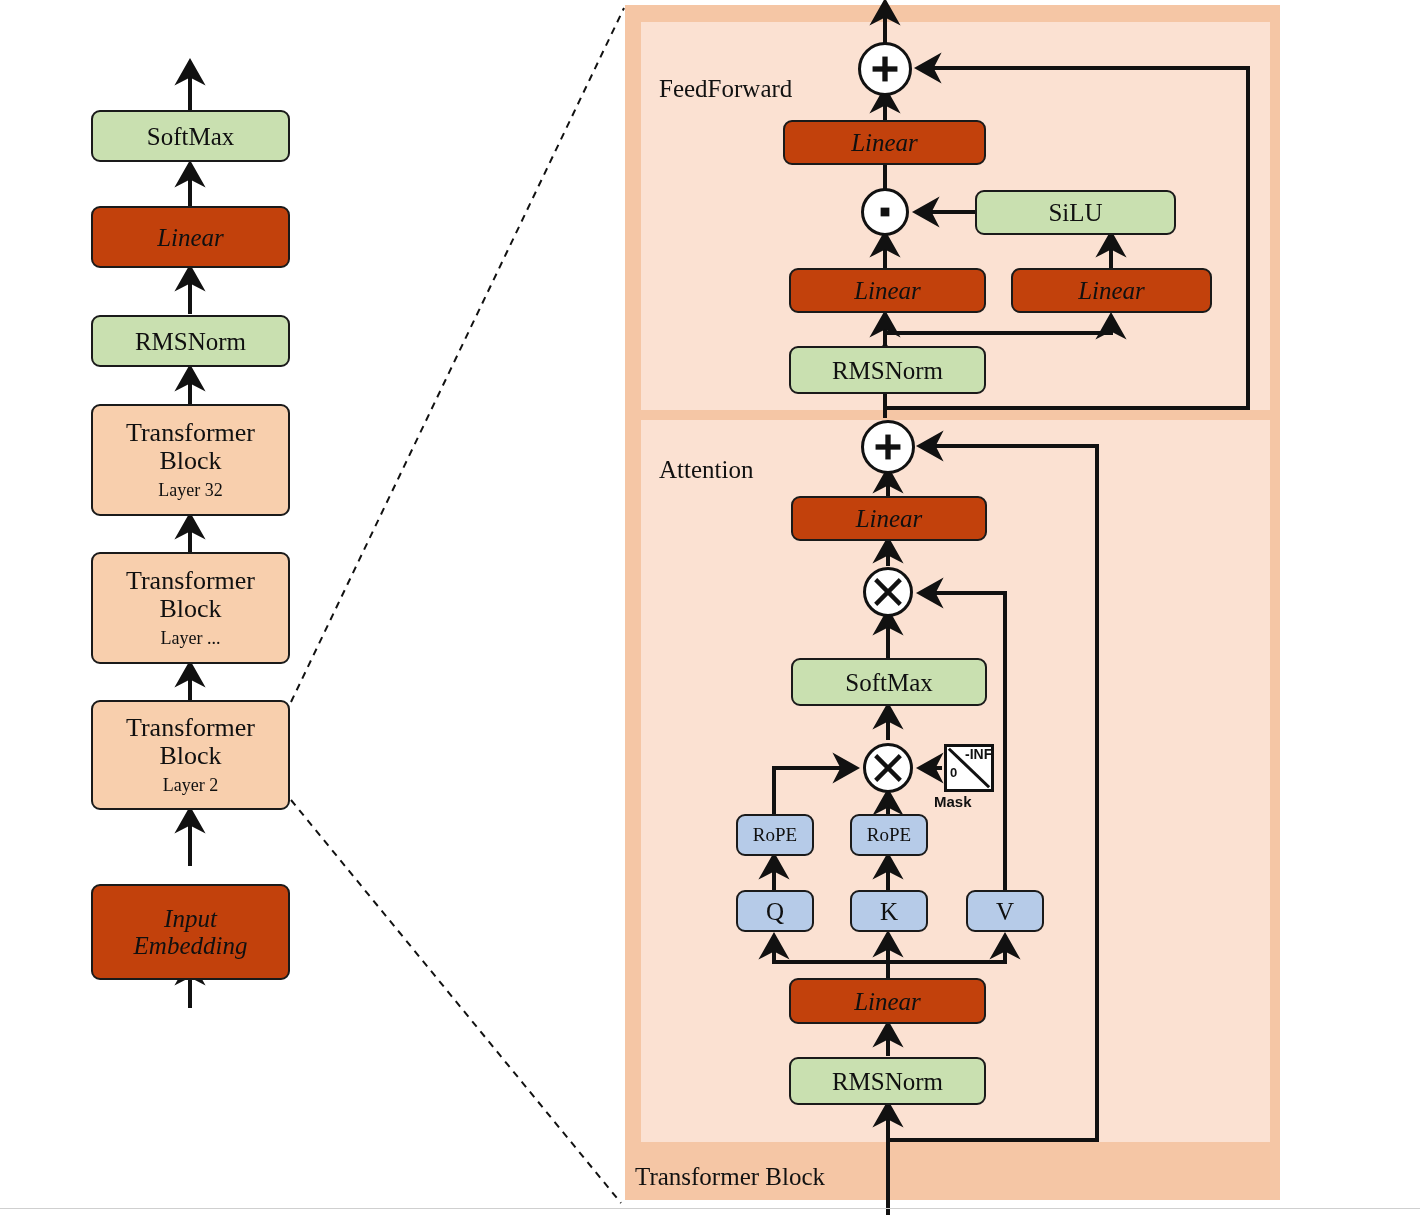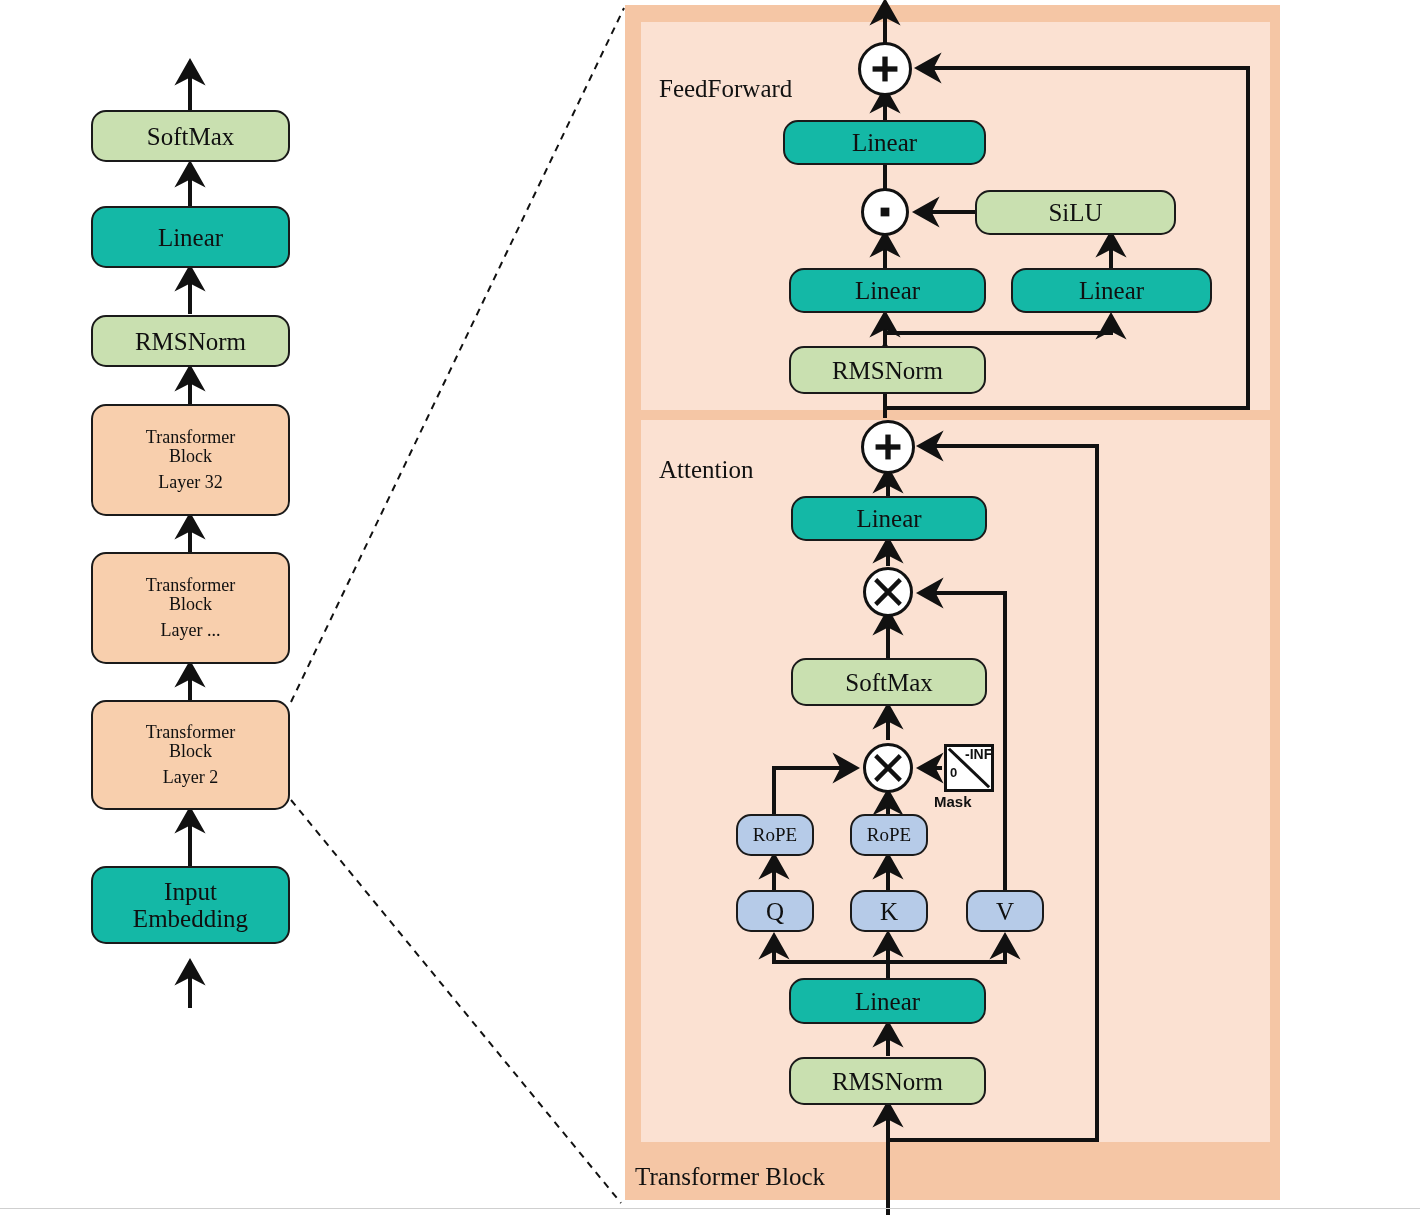--- a/index.html
+++ b/index.html
@@ -1,29 +1,29 @@
 <!DOCTYPE html>
 <html><head>
 <meta charset="utf-8">
 <style>
   html,body{margin:0;padding:0;background:#ffffff;}
   body{width:1420px;height:1217px;position:relative;overflow:hidden;
        font-family:"Liberation Serif", serif;}
   #stage{position:absolute;left:0;top:0;width:1420px;height:1217px;}
   svg.layer{position:absolute;left:0;top:0;width:1420px;height:1217px;}
   .node{position:absolute;box-sizing:border-box;border:2.5px solid #1a1a1a;
-        border-radius:15px;display:flex;flex-direction:column;align-items:center;
+        border-radius:9px;display:flex;flex-direction:column;align-items:center;
         justify-content:center;text-align:center;color:#101010;line-height:1.08;}
-  .blue{background:#14b8a6;}
+  .blue{background:#c2410c;font-style:italic;}
   .blue2{background:#b6cbe8;}
   .green{background:#c9e0b0;}
   .orange{background:#f8cfad;}
   .lbl-main{font-size:25px;}
   .lbl-sm{font-size:19px;text-align:center;}
-  .lbl-blk{font-size:18px;}
+  .lbl-blk{font-size:26px;}
   .lbl-layer{font-size:18px;margin-top:6px;}
   .panel-outer{position:absolute;background:#f5c6a5;box-sizing:border-box;}
   .panel-inner{position:absolute;background:#fbe1d2;box-sizing:border-box;}
   .sect-label{position:absolute;font-size:25px;color:#111;}
   .blk-label{position:absolute;font-size:25px;color:#111;}
   .maskbox{position:absolute;box-sizing:border-box;border:3px solid #111;
            background:#fff;}
   .mask-t{position:absolute;font-family:"Liberation Sans",sans-serif;
           font-weight:bold;color:#111;}
   .mask-cap{position:absolute;font-family:"Liberation Sans",sans-serif;
@@ -145,21 +145,21 @@
 Block</span>
     <span class="lbl-layer">Layer ...</span>
   </div>
 
   <div class="node orange" style="left:91px;top:700px;width:199px;height:110px;">
     <span class="lbl-blk" style="white-space:pre-line;">Transformer
 Block</span>
     <span class="lbl-layer">Layer 2</span>
   </div>
 
-  <div class="node blue" style="left:91px;top:866px;width:199px;height:78px;">
+  <div class="node blue" style="left:91px;top:884px;width:199px;height:96px;">
     <span class="lbl-main" style="white-space:pre-line;">Input
 Embedding</span>
   </div>
 
   <div class="sect-label" style="left:659px;top:55px;margin-top:20px;">FeedForward</div>
   <div class="sect-label" style="left:659px;top:456px;">Attention</div>
   <div class="blk-label" style="left:635px;top:1163px;">Transformer Block</div>
 
   <div class="opnode" style="left:858px;top:42px;width:54px;height:54px;">
     <svg viewBox="0 0 54 54" style="width:100%;height:100%;display:block;">

